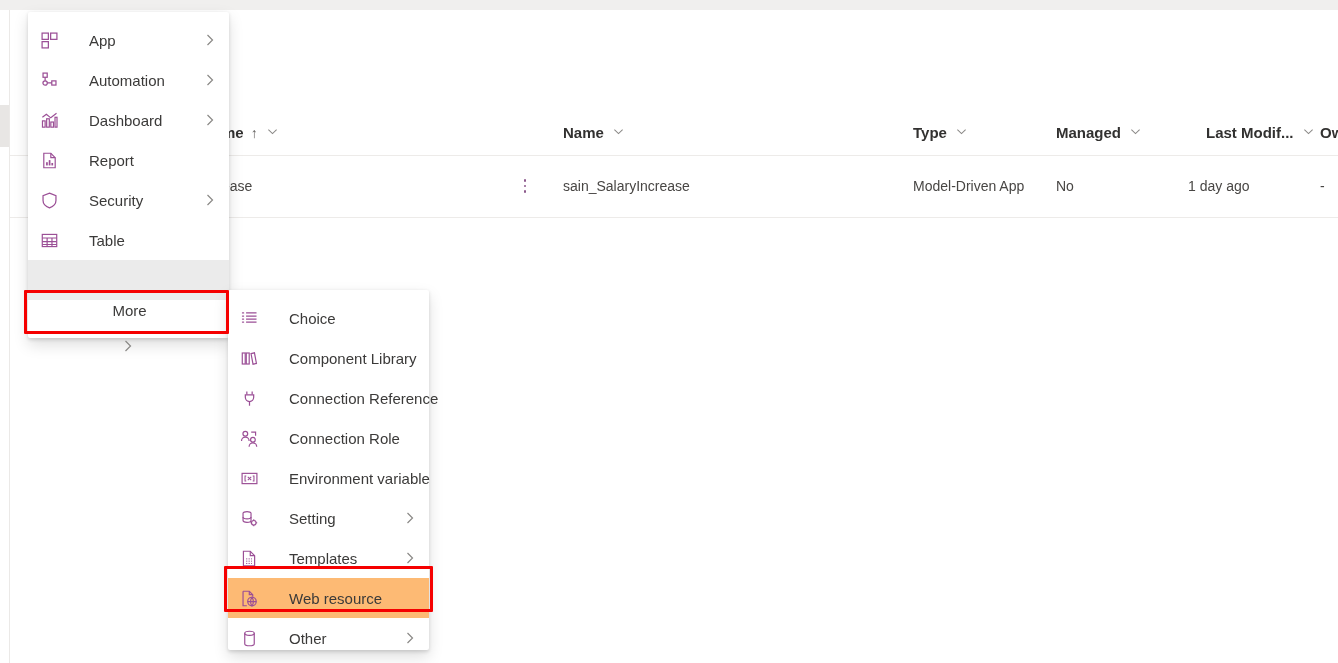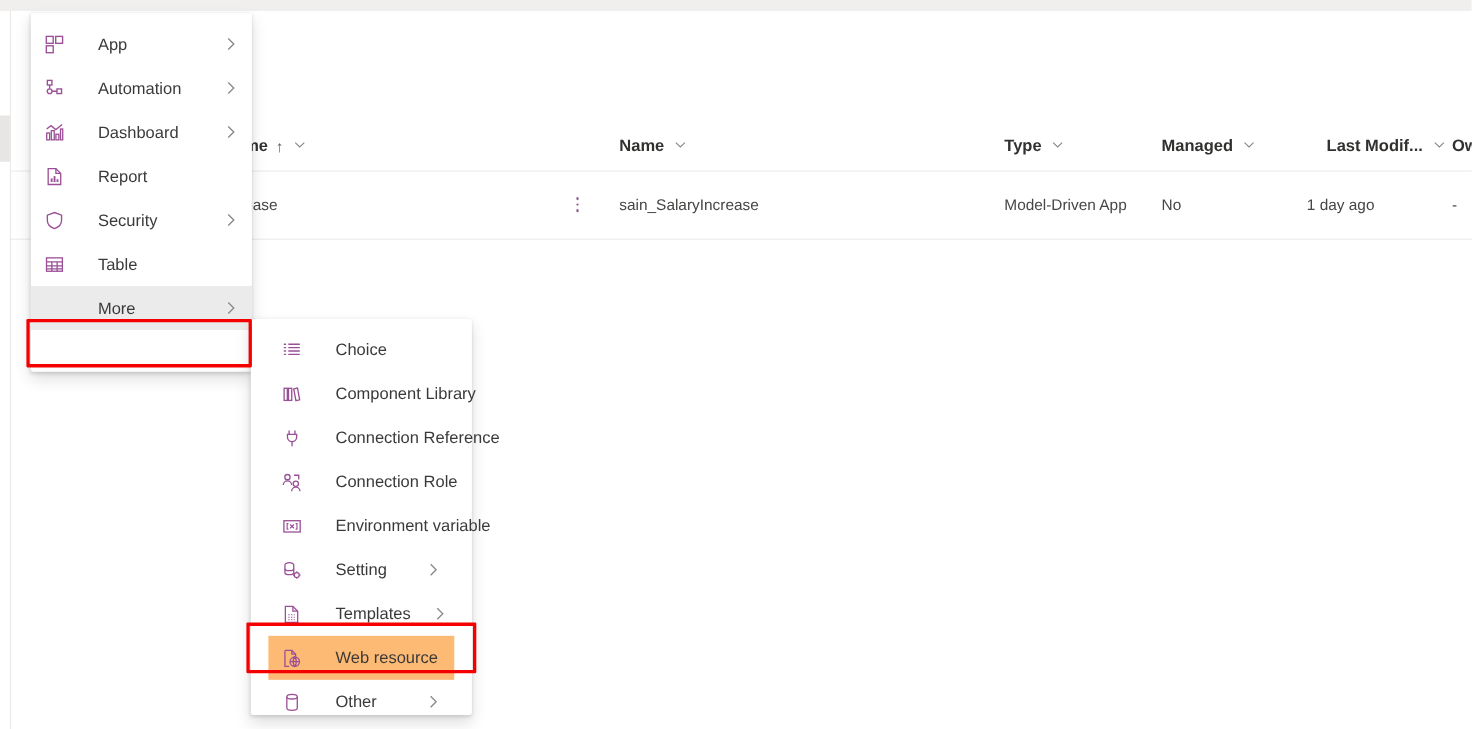--- a/index.html
+++ b/index.html
@@ -71,32 +71,32 @@
 
   
   .panel{
     position:absolute;background:#ffffff;
     box-shadow:0 1.6px 3.6px rgba(0,0,0,.13),0 6.4px 14.4px rgba(0,0,0,.13);
     border-radius:2px;
     padding:6px 0;
     box-sizing:border-box;
   }
   #menu-main{left:28px;top:12px;width:201px;height:326px;padding:8px 0;}
-  #menu-sub{left:228px;top:290px;width:201px;height:360px;padding:8px 16px;}
+  #menu-sub{left:228px;top:290px;width:201px;height:360px;padding:8px 0;}
 
   .mi{
     position:relative;
     height:40px;
     display:flex;align-items:center;
     padding:0 8px 0 10px;
     box-sizing:border-box;
     cursor:default;
     gap:20px;
   }
-  .mi.selected{background:#ebebeb;}
+  .mi.selected{background:#ebebeb;flex-direction:column;}
   .mi.sub-selected{background:#fdba74;}
   .mi .ic{
     width:22px;height:22px;flex:0 0 22px;
     display:flex;align-items:center;justify-content:center;
     color:#9b4f96;margin-right:9px;
   }
   .mi .ic svg{display:block;}
   .mi .lbl{
     font-size:15px;color:#3b3a39;flex:1 1 auto;white-space:nowrap;
   }

